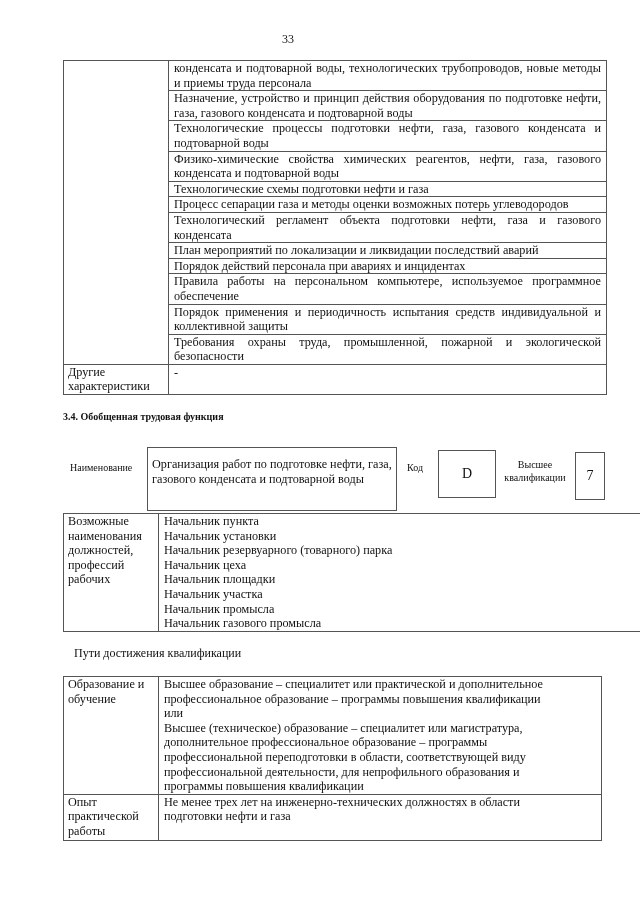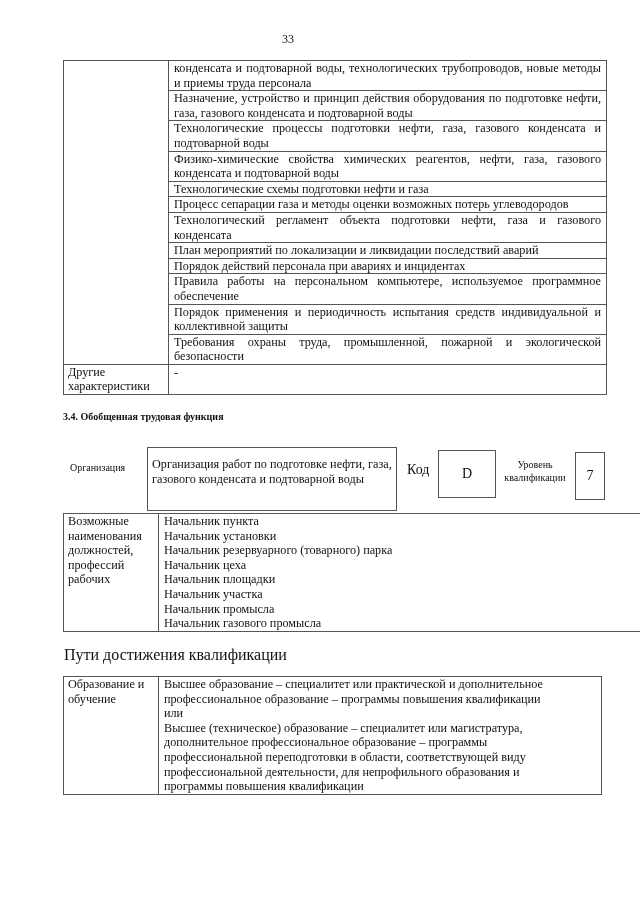--- a/index.html
+++ b/index.html
@@ -11,30 +11,30 @@
   td { border: 1px solid #555; vertical-align: top; font-size: 12.2px; line-height: 14.6px; padding: 0 4px; }
   .t1 { left: 63px; top: 60px; width: 544px; }
   .t1 td.left { width: 96px; border-bottom: none; }
   .t1 td.just { text-align: justify; text-align-last: left; }
   .t1 td.right { padding: 0 5px; }
   .section-title { left: 63px; top: 411px; font-weight: bold; font-size: 10px; }
   .lbl-small { font-size: 10px; }
   .name-label { left: 70px; top: 462px; }
   .name-box { left: 147px; top: 447px; width: 240px; height: 44px; border: 1px solid #555; padding: 9px 4px;
               font-size: 12.2px; line-height: 14.6px; }
-  .code-label { left: 407px; top: 462px; font-size: 14px; }
+  .code-label { left: 407px; top: 462px; font-size: 10px; }
   .code-box { left: 438px; top: 450px; width: 56px; height: 46px; border: 1px solid #555;
               display: flex; align-items: center; justify-content: center; font-size: 14px; }
   .level-label { left: 500px; top: 458px; width: 70px; text-align: center; font-size: 10px; line-height: 13px; }
   .level-box { left: 575px; top: 452px; width: 28px; height: 46px; border: 1px solid #555;
                display: flex; align-items: center; justify-content: center; font-size: 14px; }
   .t2 { left: 63px; top: 513px; width: 621px; }
   .t2 td.left { width: 86px; }
   .t2 td.right { padding: 0 5px; }
-  .path-title { left: 64px; top: 646px; font-size: 16px; font-family: Liberation Serif, serif; }
+  .path-title { left: 74px; top: 646px; font-size: 12px; font-family: Liberation Serif, serif; }
   .t3 { left: 63px; top: 676px; width: 539px; }
   .t3 td.left { width: 86px; }
   .t3 td.right { padding: 0 5px; }
   .line { display: block; }
 </style>
 </head>
 <body>
 
 <div class="page-num">33</div>
 
@@ -79,25 +79,25 @@
       </tr>
   <tr style="height:30px;">
     <td class="left" style="border-bottom:1px solid #555; border-top:1px solid #555;">Другие характеристики</td>
     <td class="right">-</td>
   </tr>
 </tbody>
   </table>
 
 <div class="abs section-title">3.4. Обобщенная трудовая функция</div>
 
-<div class="abs name-label lbl-small">Организация</div>
+<div class="abs name-label lbl-small">Наименование</div>
 <div class="abs name-box">Организация работ по подготовке нефти, газа, газового конденсата и подтоварной воды</div>
 <div class="abs code-label">Код</div>
 <div class="abs code-box">D</div>
-<div class="abs level-label">Уровень квалификации</div>
+<div class="abs level-label">Высшее квалификации</div>
 <div class="abs level-box">7</div>
 
 <table class="abs t2">
   <tbody>
       <tr>
     <td class="left">Возможные наименования должностей, профессий рабочих</td>
     <td class="right">
       <span class="line">Начальник пункта</span>
       <span class="line">Начальник установки</span>
       <span class="line">Начальник резервуарного (товарного) парка</span>
@@ -121,14 +121,21 @@
       <span class="line">Высшее образование – специалитет или практической и дополнительное</span>
       <span class="line">профессиональное образование – программы повышения квалификации</span>
       <span class="line">или</span>
       <span class="line">Высшее (техническое) образование – специалитет или магистратура,</span>
       <span class="line">дополнительное профессиональное образование – программы</span>
       <span class="line">профессиональной переподготовки в области, соответствующей виду</span>
       <span class="line">профессиональной деятельности, для непрофильного образования и</span>
       <span class="line">программы повышения квалификации</span>
     </td>
   </tr>
+  <tr style="height:46px;">
+    <td class="left">Опыт практической работы</td>
+    <td class="right">
+      <span class="line">Не менее трех лет на инженерно-технических должностях в области</span>
+      <span class="line">подготовки нефти и газа</span>
+    </td>
+  </tr>
 </tbody>
   </table>
 
 </body></html>

